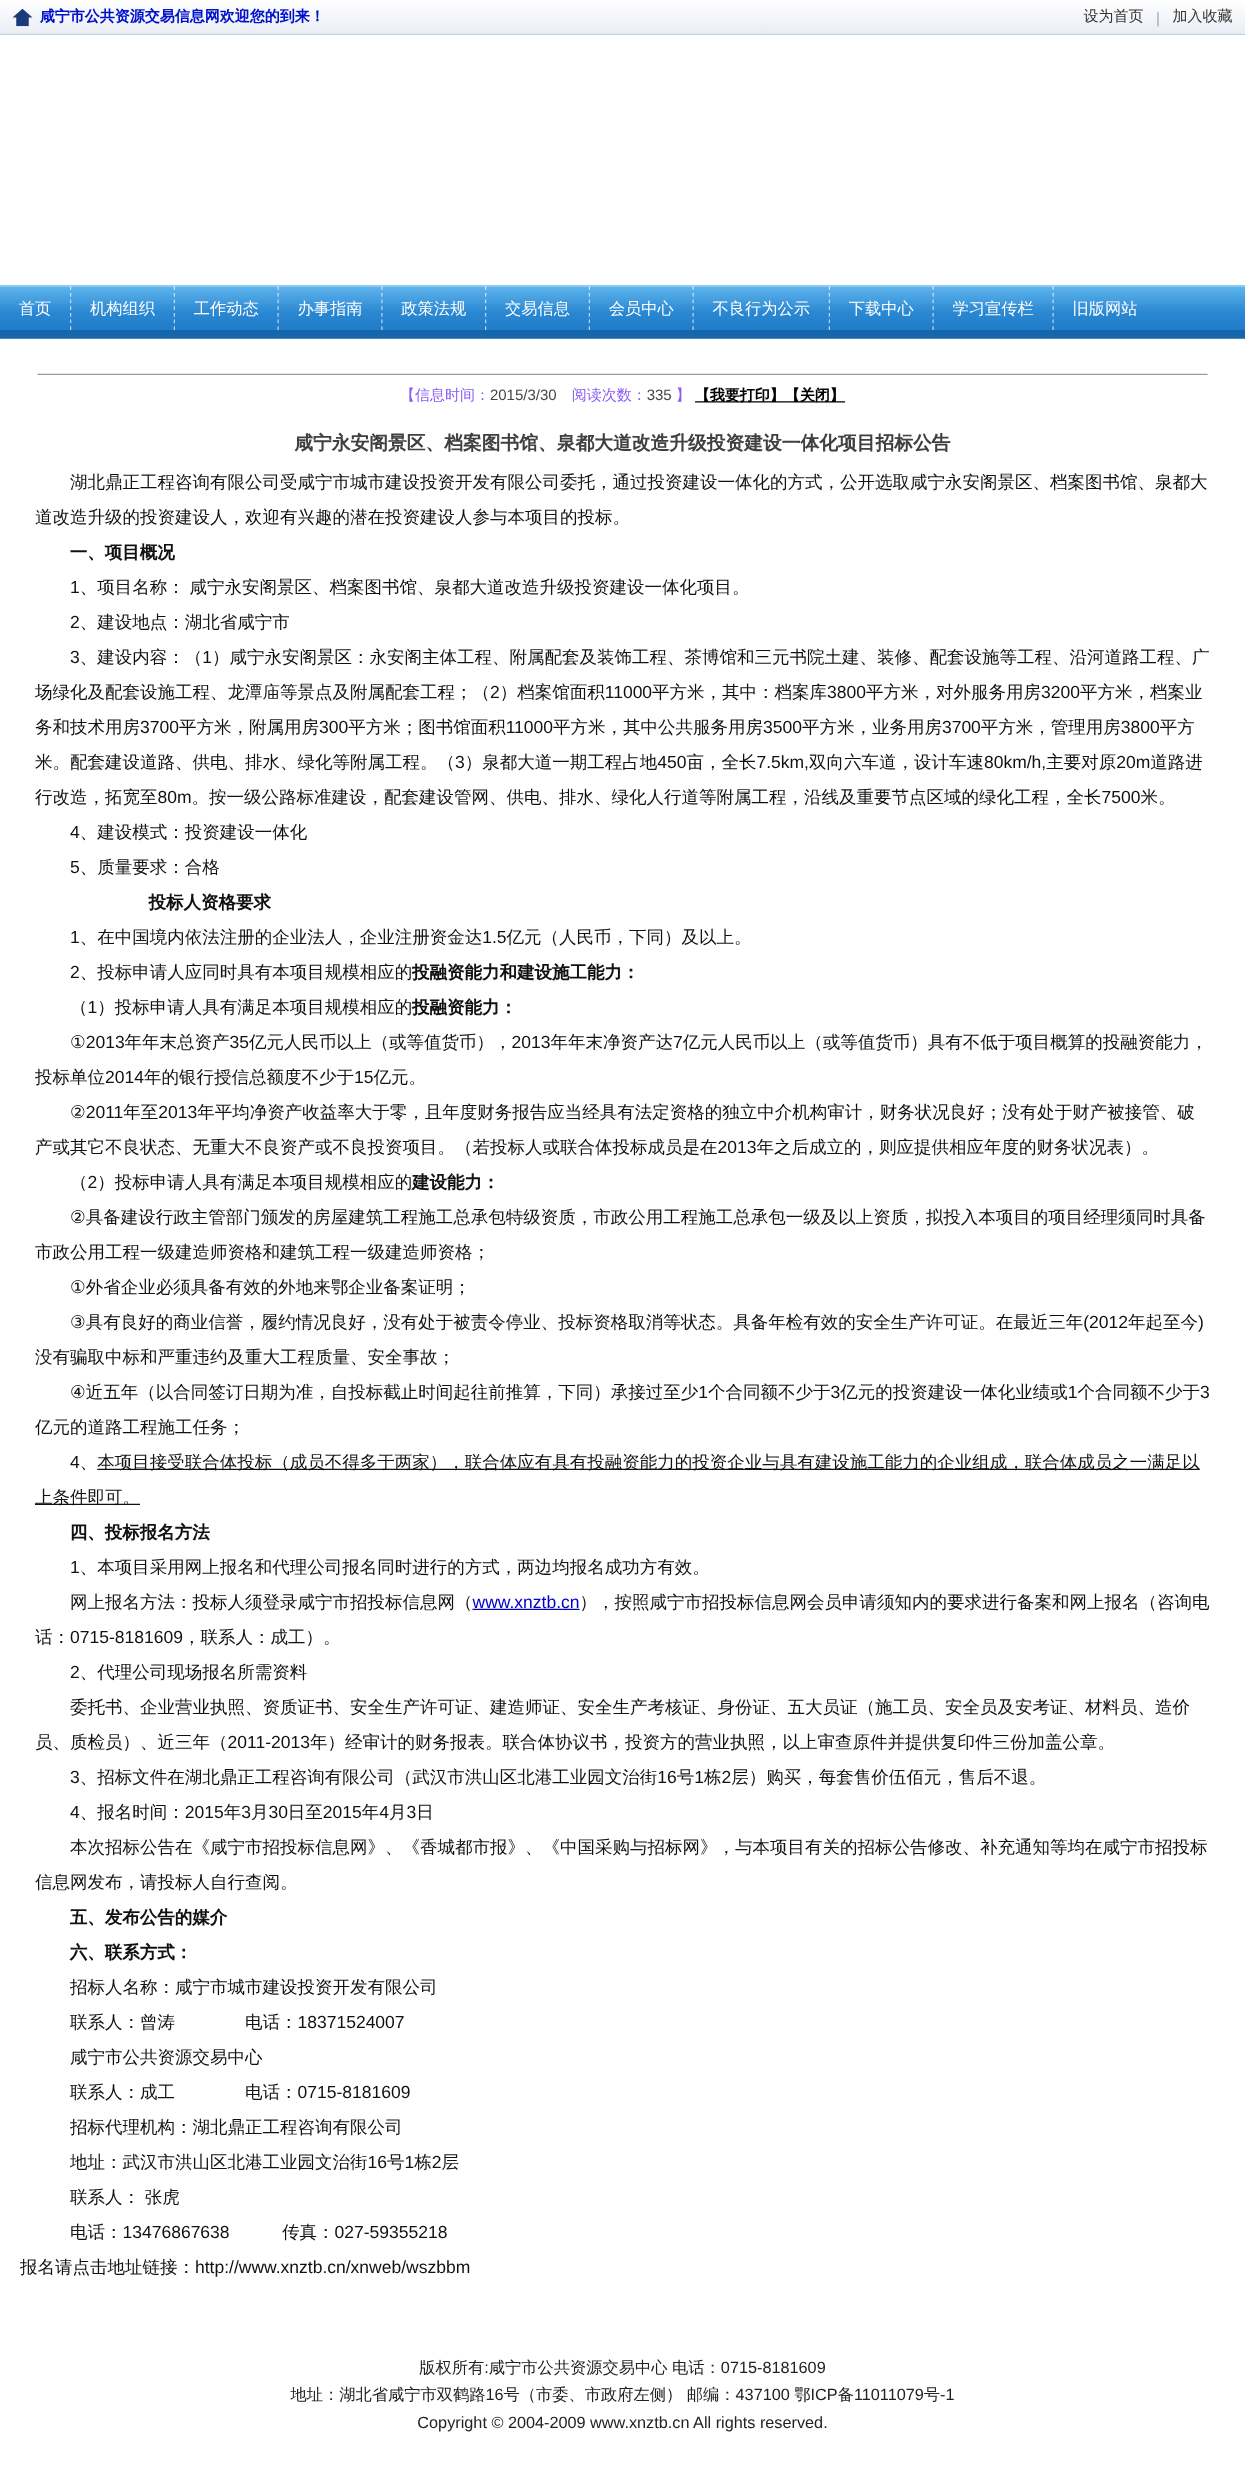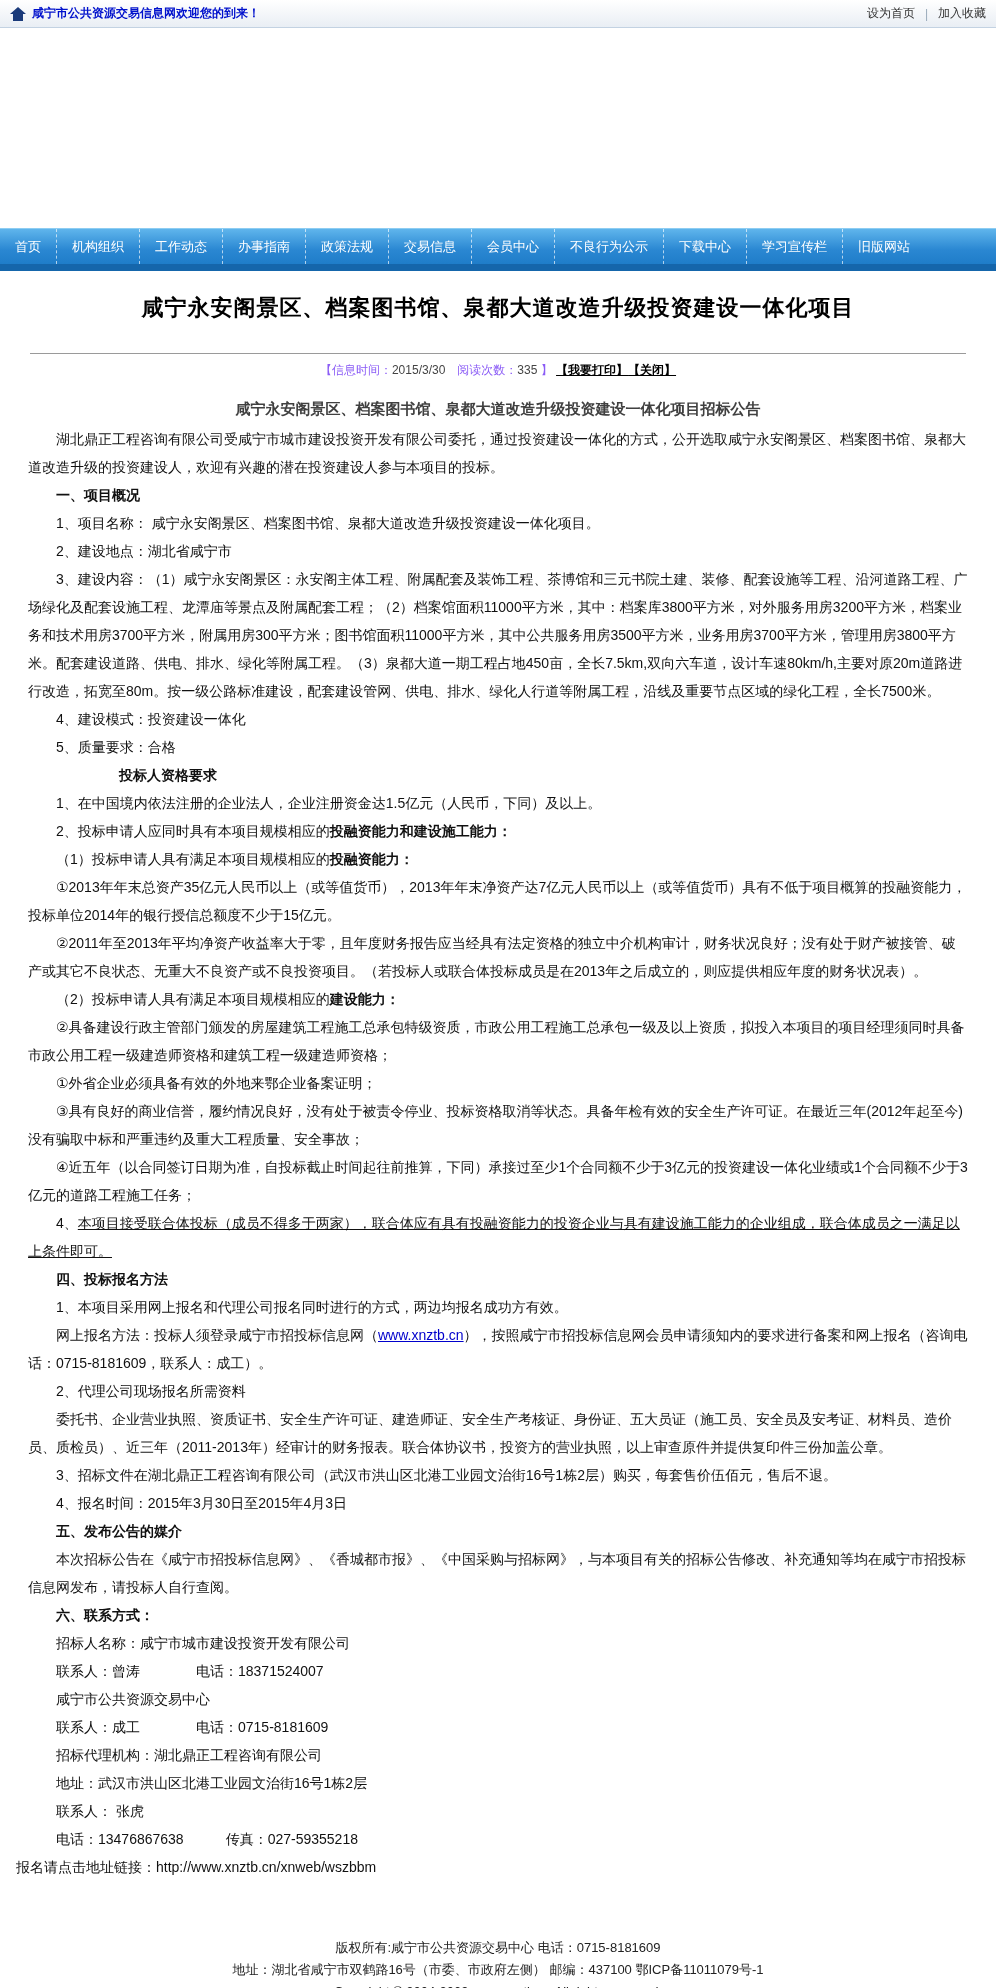--- a/index.html
+++ b/index.html
@@ -79,21 +79,20 @@
     <div class="nav-item">交易信息</div>
     <div class="nav-item">会员中心</div>
     <div class="nav-item">不良行为公示</div>
     <div class="nav-item">下载中心</div>
     <div class="nav-item">学习宣传栏</div>
     <div class="nav-item">旧版网站</div>
   </div>
 <div class="nav-strip"></div>
 
 <div class="content">
-  <div class="page-title">咸宁永安阁景区、档案图书馆、泉都大道改造升级投资建设一体化项目</div>
 
   <hr class="meta-rule">
 
   <div class="meta">
     <span class="lbl">【信息时间：</span><span>2015/3/30</span><span class="lbl">　阅读次数：</span><span>335</span><span class="lbl"> 】</span>
     <a class="meta-link">【我要打印】</a><a class="meta-link">【关闭】</a>
   </div>
 
   <div class="subtitle">咸宁永安阁景区、档案图书馆、泉都大道改造升级投资建设一体化项目招标公告</div>
 
@@ -117,22 +116,22 @@
       <div class="para"><span>③具有良好的商业信誉，履约情况良好，没有处于被责令停业、投标资格取消等状态。具备年检有效的安全生产许可证。在最近三年(2012年起至今)没有骗取中标和严重违约及重大工程质量、安全事故；</span></div>
       <div class="para"><span>④近五年（以合同签订日期为准，自投标截止时间起往前推算，下同）承接过至少1个合同额不少于3亿元的投资建设一体化业绩或1个合同额不少于3亿元的道路工程施工任务；</span></div>
       <div class="para"><span>4、</span><span style="text-decoration: underline;">本项目接受联合体投标（成员不得多于两家），联合体应有具有投融资能力的投资企业与具有建设施工能力的企业组成，联合体成员之一满足以上条件即可。</span></div>
       <div class="para heading"><span>四、投标报名方法</span></div>
       <div class="para"><span>1、本项目采用网上报名和代理公司报名同时进行的方式，两边均报名成功方有效。</span></div>
       <div class="para"><span>网上报名方法：投标人须登录咸宁市招投标信息网（</span><a class="inline-link">www.xnztb.cn</a><span>），按照咸宁市招投标信息网会员申请须知内的要求进行备案和网上报名（咨询电话：0715-8181609，联系人：成工）。</span></div>
       <div class="para"><span>2、代理公司现场报名所需资料</span></div>
       <div class="para"><span>委托书、企业营业执照、资质证书、安全生产许可证、建造师证、安全生产考核证、身份证、五大员证（施工员、安全员及安考证、材料员、造价员、质检员）、近三年（2011-2013年）经审计的财务报表。联合体协议书，投资方的营业执照，以上审查原件并提供复印件三份加盖公章。</span></div>
       <div class="para"><span>3、招标文件在湖北鼎正工程咨询有限公司（武汉市洪山区北港工业园文治街16号1栋2层）购买，每套售价伍佰元，售后不退。</span></div>
       <div class="para"><span>4、报名时间：2015年3月30日至2015年4月3日</span></div>
+      <div class="para"><span>本次招标公告在《咸宁市招投标信息网》、《香城都市报》、《中国采购与招标网》，与本项目有关的招标公告修改、补充通知等均在咸宁市招投标信息网发布，请投标人自行查阅。</span></div>
       <div class="para heading"><span>五、发布公告的媒介</span></div>
-      <div class="para"><span>本次招标公告在《咸宁市招投标信息网》、《香城都市报》、《中国采购与招标网》，与本项目有关的招标公告修改、补充通知等均在咸宁市招投标信息网发布，请投标人自行查阅。</span></div>
       <div class="para heading"><span>六、联系方式：</span></div>
       <div class="para"><span>招标人名称：咸宁市城市建设投资开发有限公司</span></div>
       <div class="para"><span>联系人：曾涛　　　　电话：18371524007</span></div>
       <div class="para"><span>咸宁市公共资源交易中心</span></div>
       <div class="para"><span>联系人：成工　　　　电话：0715-8181609</span></div>
       <div class="para"><span>招标代理机构：湖北鼎正工程咨询有限公司</span></div>
       <div class="para"><span>地址：武汉市洪山区北港工业园文治街16号1栋2层</span></div>
       <div class="para"><span>联系人： 张虎</span></div>
       <div class="para"><span>电话：13476867638　　　传真：027-59355218</span></div>
       <div class="para noindent"><span>报名请点击地址链接：http://www.xnztb.cn/xnweb/wszbbm</span></div>

